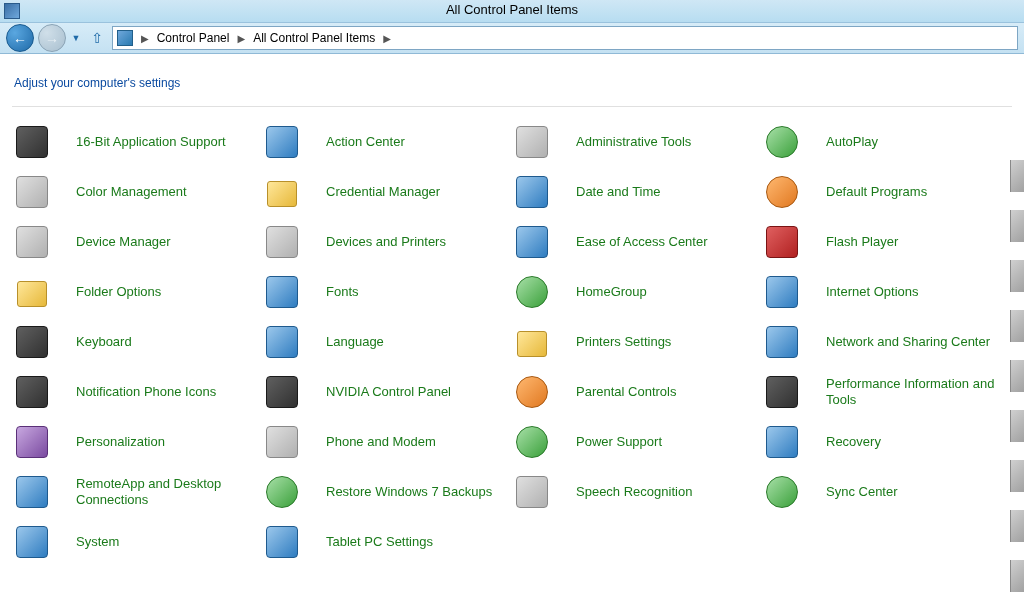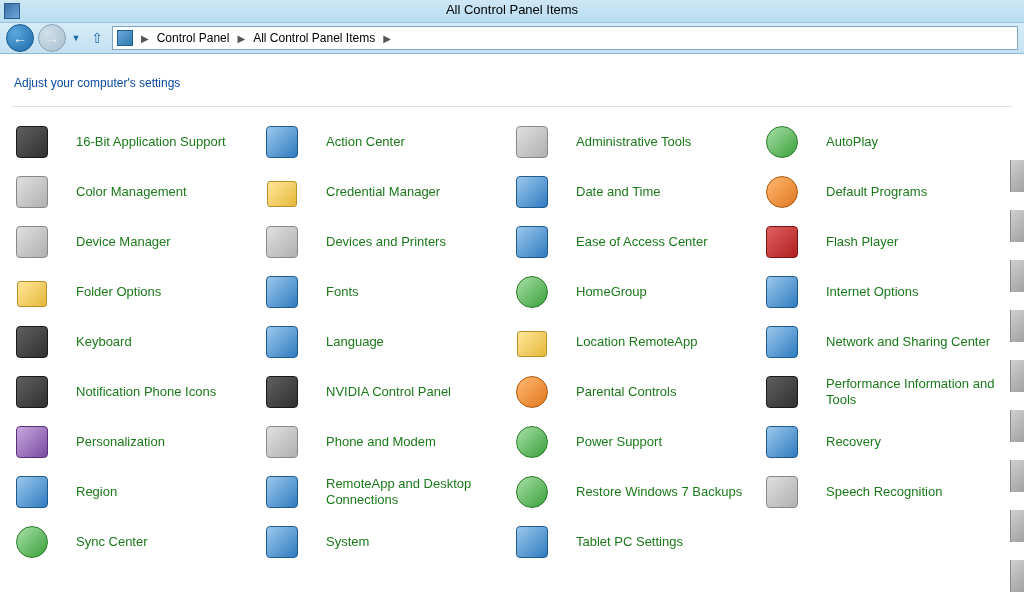--- a/index.html
+++ b/index.html
@@ -296,21 +296,21 @@
       <div class="item">
         <div class="icon">
           <div class="ic-blue"></div>
         </div>
         <div class="label">Language</div>
       </div>
       <div class="item">
         <div class="icon">
           <div class="ic-yellow"></div>
         </div>
-        <div class="label">Location RemoteApp</div>
+        <div class="label">Printers Settings</div>
       </div>
       <div class="item">
         <div class="icon">
           <div class="ic-blue"></div>
         </div>
         <div class="label">Network and Sharing Center</div>
       </div>
       <div class="item">
         <div class="icon">
           <div class="ic-dark"></div>
@@ -351,26 +351,20 @@
         <div class="icon">
           <div class="ic-green"></div>
         </div>
         <div class="label">Power Support</div>
       </div>
       <div class="item">
         <div class="icon">
           <div class="ic-blue"></div>
         </div>
         <div class="label">Recovery</div>
-      </div>
-      <div class="item">
-        <div class="icon">
-          <div class="ic-blue"></div>
-        </div>
-        <div class="label">Region</div>
       </div>
       <div class="item">
         <div class="icon">
           <div class="ic-blue"></div>
         </div>
         <div class="label">RemoteApp and Desktop Connections</div>
       </div>
       <div class="item">
         <div class="icon">
           <div class="ic-green"></div>

